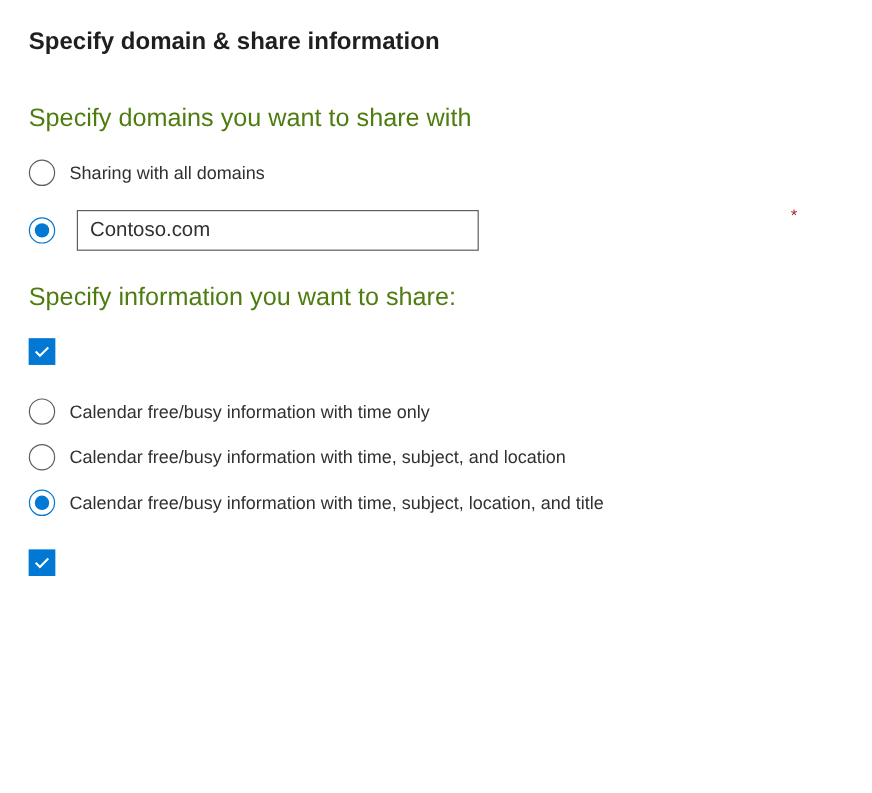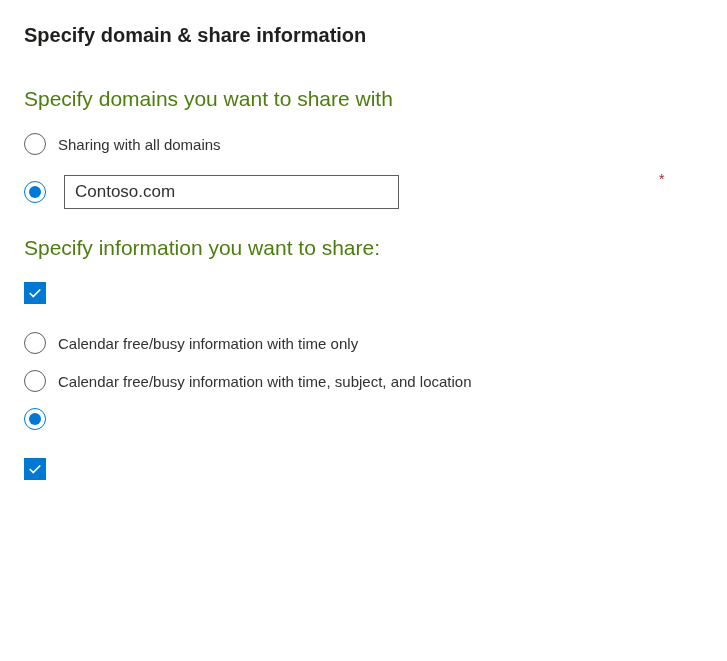--- a/index.html
+++ b/index.html
@@ -148,20 +148,21 @@
   <div class="option-row">
     <div class="radio"></div>
     <span class="option-label">Calendar free/busy information with time only</span>
   </div>
   <div class="option-row">
     <div class="radio"></div>
     <span class="option-label">Calendar free/busy information with time, subject, and location</span>
   </div>
   <div class="option-row">
     <div class="radio selected"></div>
+    <span class="option-label">Calendar free/busy information with time, subject, location, and title</span>
   </div>
 </div>
 
 <div class="option-row">
   <div class="checkbox checked">
     <svg viewBox="0 0 16 16">
         <polyline points="2,8 6,12 14,4"></polyline>
       </svg>
   </div>
 </div>

